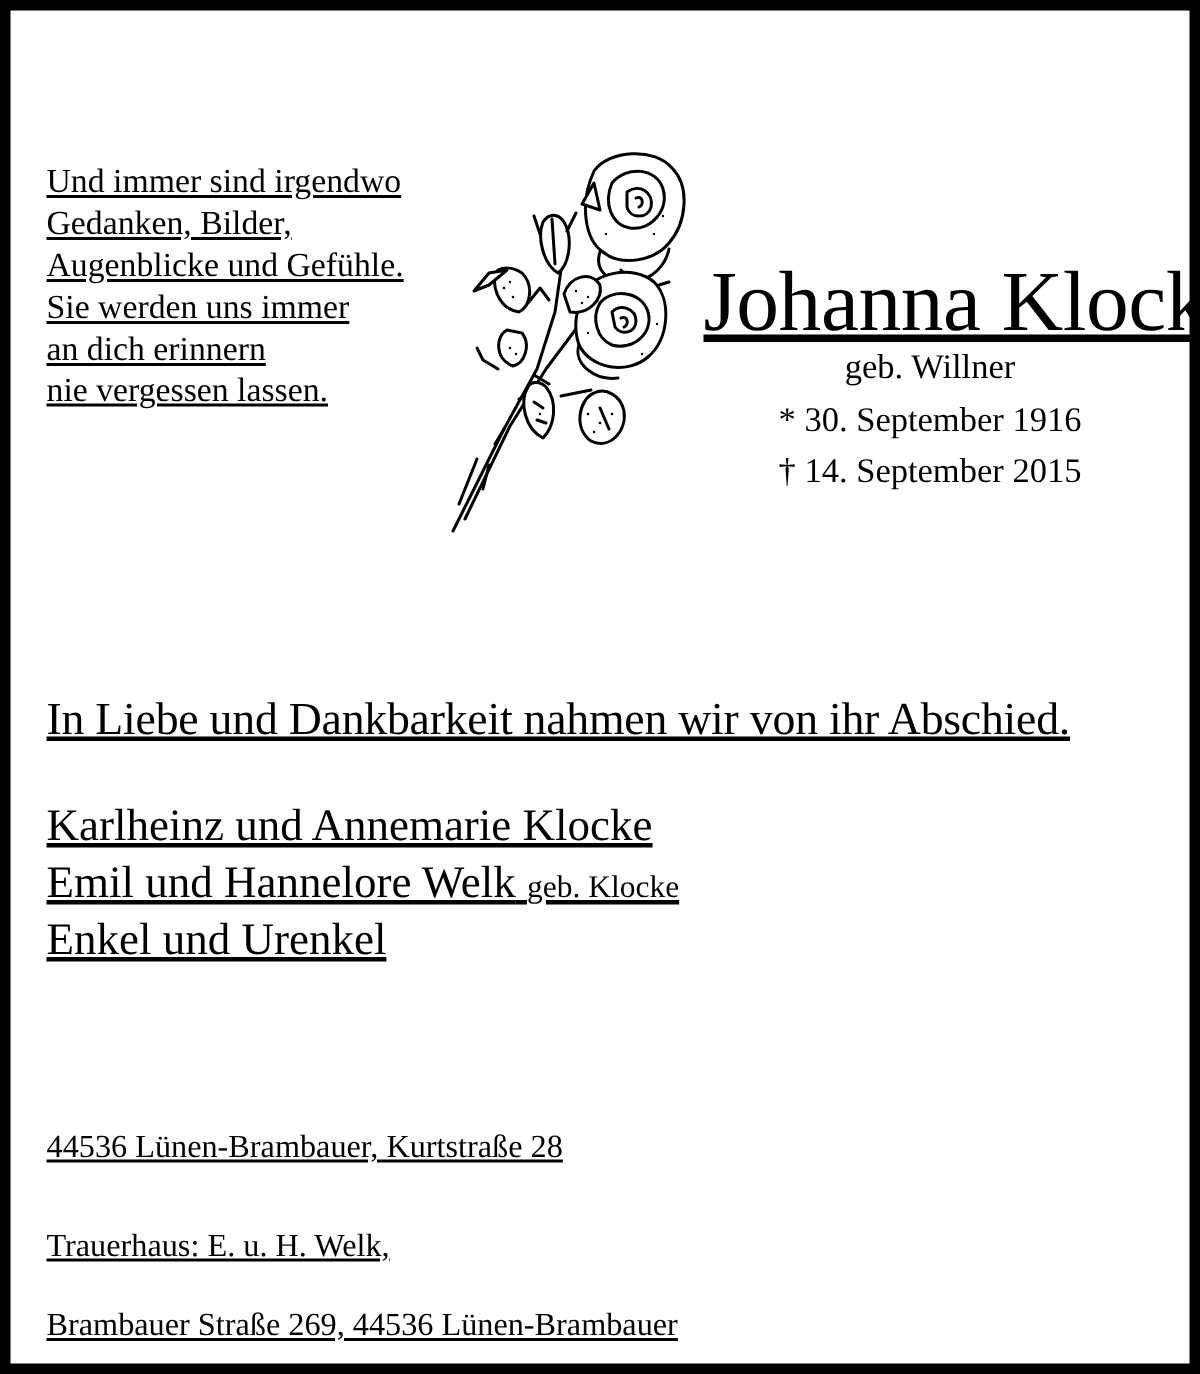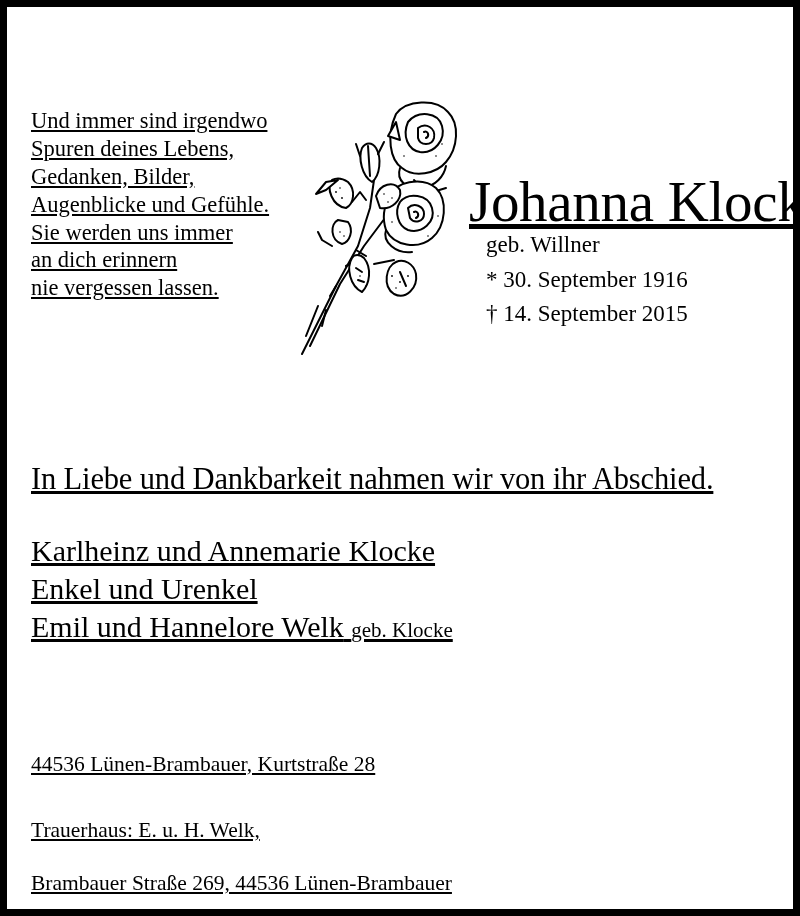--- a/index.html
+++ b/index.html
@@ -8,36 +8,35 @@
       position: absolute; left: 0; top: 0;
       width: 800px; height: 916px; box-sizing: border-box;
       border: 7px solid #000000; background: #ffffff;
     }
     .serif { font-family: "Liberation Serif", "DejaVu Serif", serif; color: #000; }
     .abs { position: absolute; white-space: nowrap; text-decoration: underline; }
     .poem { left: 31px; top: 107px; font-size: 22.5px; line-height: 27.9px; }
     .poem div { height: 27.9px; }
     .name { left: 469px; top: 176px; font-size: 57px; line-height: 52px; letter-spacing: -0.3px; }
     .subinfo { left: 486px; top: 232px; width: 268px; text-align: center; font-size: 23px; }
-    .subinfo .l { position: absolute; left: 0; width: 268px; text-align: left; }
+    .subinfo .l { position: absolute; left: 0; width: 268px; text-align: center; }
     .farewell { left: 31px; top: 460px; font-size: 30.5px; line-height: 38px; letter-spacing: -0.15px; }
     .family { left: 31px; top: 532px; font-size: 30px; line-height: 38px; }
     .family div { height: 38px; }
     .family .small { font-size: 21px; }
     .addr { left: 31px; font-size: 21.5px; line-height: 28px; }
     .rose { position: absolute; left: 296px; top: 96px; width: 170px; height: 262px; }
   </style>
 </head>
 <body>
 
 <div class="frame"></div>
 
 <div class="abs serif poem">
   <div>Und immer sind irgendwo</div>
-  <div>Spuren deines Lebens,</div>
   <div>Gedanken, Bilder,</div>
   <div>Augenblicke und Gefühle.</div>
   <div>Sie werden uns immer</div>
   <div>an dich erinnern</div>
   <div>nie vergessen lassen.</div>
 </div>
 
 <svg class="rose" viewBox="0 0 170 262" fill="none" stroke="#000" stroke-width="2" stroke-linejoin="round" stroke-linecap="round">
 
   <path d="M6 258 L40 190 L62 150 L74 112 L80 70"></path>
@@ -102,22 +101,22 @@
 <div class="abs serif subinfo">
   <div class="l" style="top:0px;">geb. Willner</div>
   <div class="l" style="top:35px;">*  30. September 1916</div>
   <div class="l" style="top:69px;">† 14. September 2015</div>
 </div>
 
 <div class="abs serif farewell">In Liebe und Dankbarkeit nahmen wir von ihr Abschied.</div>
 
 <div class="abs serif family">
   <div>Karlheinz und Annemarie Klocke</div>
-  <div>Enkel und Urenkel</div>
   <div>
     <span>Emil und Hannelore Welk</span>
     <span class="small">geb. Klocke</span>
   </div>
+  <div>Enkel und Urenkel</div>
 </div>
 
 <div class="abs serif addr" style="top:750px;">44536 Lünen-Brambauer, Kurtstraße 28</div>
 <div class="abs serif addr" style="top:816px;">Trauerhaus:  E. u. H. Welk,</div>
 <div class="abs serif addr" style="top:844px;margin-top:25px;">Brambauer Straße 269, 44536 Lünen-Brambauer</div>
 
 </body></html>

